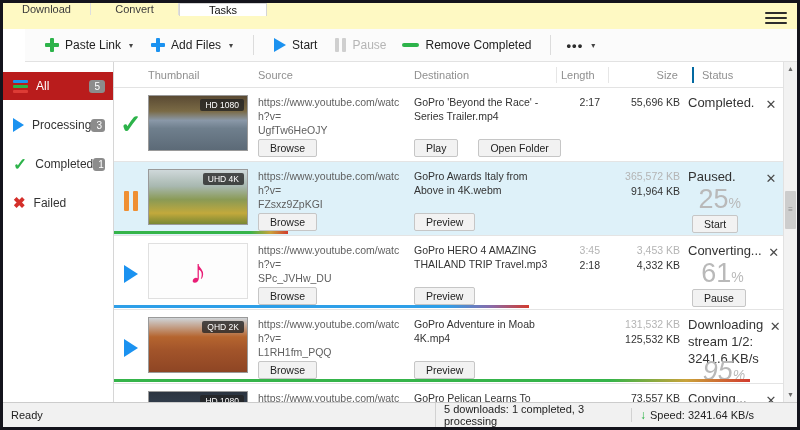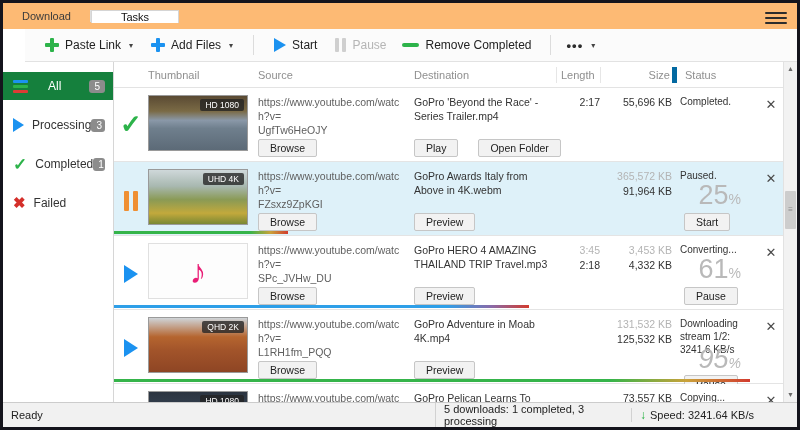--- a/index.html
+++ b/index.html
@@ -1,21 +1,21 @@
 <!DOCTYPE html>
 <html><head>
 <meta charset="utf-8">
 <style>
   * { margin:0; padding:0; box-sizing:border-box; }
   body { font-family:"Liberation Sans", sans-serif; background:#888; }
   .app { width:800px; height:430px; border:3px solid #14141c; background:#fff;
          display:flex; flex-direction:column; position:relative; overflow:hidden; }
 
   
-  .tabbar { height:26px; background:#fdba74; display:flex; align-items:center; position:relative; flex:0 0 26px; }
+  .tabbar { height:26px; background:#fef9c3; display:flex; align-items:flex-start; position:relative; flex:0 0 26px; }
   .tab { width:88px; display:flex; align-items:center; justify-content:center;
          font-size:11px; color:#3c3c3c; border-right:1px solid #dedede; cursor:default; }
   .tab.active { background:#fff; border:1px solid #d5d5d5; border-bottom:none; color:#111; }
   .hamburger { position:absolute; right:10px; top:6px; width:22px; cursor:pointer; }
   .hamburger span { display:block; height:2.5px; background:#2d2d2d; margin:2.5px 0; border-radius:1px; }
 
   
   .toolbar { height:33px; background:#fbfbfb; border-bottom:1px solid #e2e2e2;
              display:flex; align-items:center; font-size:12px; color:#222; flex:0 0 33px; padding-left:14px;margin-left:22px; }
   .tool { display:flex; align-items:center; gap:6px; padding:4px 6px; cursor:pointer; }
@@ -37,44 +37,44 @@
   .dots { font-size:13px; letter-spacing:1px; color:#2d2d2d; font-weight:bold; }
 
   
   .main { flex:1 1 auto; display:flex; overflow:hidden; }
 
   
   .sidebar { width:110px; flex:0 0 110px; background:#fff; padding-top:10px; }
   .side-item { display:flex; align-items:center; height:28px; padding:0 8px 0 10px; margin-bottom:11px;
                font-size:12px; color:#333; cursor:pointer; }
   .side-item .slbl { flex:1; margin-left:8px; }
-  .side-item.selected { background:#15803d; color:#fff;gap:12px; }
+  .side-item.selected { background:#b91c1c; color:#fff; }
   .count-badge { background:#8c8c8c; color:#fff; font-size:10px; border-radius:3px; padding:1px 5px; min-width:10px; text-align:center; }
   .allbars span { display:block; width:15px; height:3px; margin:2px 0; border-radius:1px; }
   .allbars .b1 { background:#1b92f0; } .allbars .b2 { background:#2db34a; } .allbars .b3 { background:#dd3b35; }
   .play-ic { width:0; height:0; border-left:11px solid #1b92f0; border-top:7px solid transparent; border-bottom:7px solid transparent; }
   .check-ic { color:#2db34a; font-size:17px; font-weight:bold; }
   .fail-ic { color:#d42f2a; font-size:15px; font-weight:bold; }
 
   
   .table { flex:1 1 auto; border-left:1px solid #d6d6d6; position:relative; padding-right:14px; overflow:hidden; display:flex; flex-direction:column; }
   .thead { height:26px; flex:0 0 26px; display:flex; align-items:center; font-size:11px; color:#8f8f8f;
            border-bottom:1px solid #e3e3e3; }
   .rows { flex:1 1 auto; overflow:hidden; }
 
   .c-icon { width:34px; flex:0 0 34px; display:flex; justify-content:center; }
   .c-thumb { width:110px; flex:0 0 110px; }
   .c-src { width:156px; flex:0 0 156px; padding-right:8px; }
   .c-dst { width:142px; flex:0 0 142px; padding-right:8px; }
   .c-len { width:44px; flex:0 0 44px; text-align:right; }
-  .c-size { width:72px; flex:0 0 72px; text-align:right; }
+  .c-size { width:72px; flex:0 0 72px; text-align:right;margin-left:8px; }
   .c-status { flex:1 1 auto; padding-left:8px; }
   .c-close { width:24px; flex:0 0 24px; text-align:center; }
   .thead .c-len, .thead .c-size { border-left:1px solid #e6e6e6; height:16px; line-height:16px; }
-  .thead .c-status { border-left:5px solid #0369a1; height:16px; line-height:16px; }
+  .thead .c-status { border-left:2px solid #0369a1; height:16px; line-height:16px;margin-left:12px; }
   .thead .c-size { padding-right:2px; }
 
   .row { display:flex; height:74px; border-bottom:1px solid #e4e4e4; position:relative; background:#fff; padding-top:7px; }
   .row.selected { background:#def1f9; }
   .row-check { color:#2db34a; font-size:26px; font-weight:bold; line-height:1; margin-top:16px; }
   .row-pause { display:inline-flex; gap:4px; margin-top:22px; }
   .row-pause span { width:5px; height:20px; background:#ef8f33; border-radius:1px; }
   .row-play { width:0; height:0; border-left:14px solid #1b92f0; border-top:9px solid transparent; border-bottom:9px solid transparent; margin-top:22px; }
 
   .thumb { width:100px; height:56px; position:relative; border:1px solid #9a9a9a; }
@@ -88,21 +88,21 @@
   .thumb-pelican { background:linear-gradient(180deg,#2b3440 0%,#3a4a5c 55%,#222c38 100%); }
 
   .url { font-size:10.5px; color:#5f5f5f; line-height:1.35; word-break:break-all; }
   .dest { font-size:10.5px; color:#333; line-height:1.35; }
   .cellcol { display:flex; flex-direction:column; justify-content:space-between; height:62px; }
   .btn { font-size:10.5px; color:#222; background:#f2f2f2; border:1px solid #c6c6c6; border-radius:2px;
          padding:2px 11px; cursor:pointer; align-self:flex-start; white-space:nowrap; }
   .btnrow { display:flex; gap:20px; }
   .num { font-size:10.5px; color:#333; line-height:1.4; }
   .num.gray { color:#b4b4b4; }
-  .status-text { font-size:10px; color:#333; line-height:1.3; }
+  .status-text { font-size:13px; color:#333; line-height:1.3; }
   .pct { text-align:right; padding-right:18px; color:#b9b9b9; margin-top:-2px; }
   .pct .pn { font-size:27px; font-weight:300; }
   .pct .ps { font-size:14px; }
   .statuscol { display:flex; flex-direction:column; height:62px; }
   .statuscol .btn { margin-top:auto; margin-left:4px; }
   .close-x { color:#4a4a4a; font-size:13px; cursor:pointer; line-height:1; display:inline-block; margin-top:3px; }
   .progress { position:absolute; left:0; bottom:1px; height:3px; }
   .pg-green { background:linear-gradient(90deg,#35b44a 0%,#35b44a 78%,#caa23a 90%,#d23b2e 100%); }
   .pg-blue  { background:linear-gradient(90deg,#2e9fe8 0%,#2e9fe8 80%,#8a6aa8 91%,#d23b2e 100%); }
 
@@ -123,20 +123,21 @@
   .sb-right { width:166px; border-left:1px solid #d2d2d2; padding-left:8px; display:flex; align-items:center; gap:4px; }
   .dl-arrow { color:#1faf3c; font-weight:bold; font-size:12px; }
 </style>
 </head>
 <body>
 
 <div class="app">
 
   <div class="tabbar">
     <div class="tab">Download</div>
+    <div class="tab">Convert</div>
     <div class="tab active">Tasks</div>
     <div class="hamburger">
         <span></span>
         <span></span>
         <span></span>
       </div>
   </div>
 
   <div class="toolbar">
     <div class="tool">

